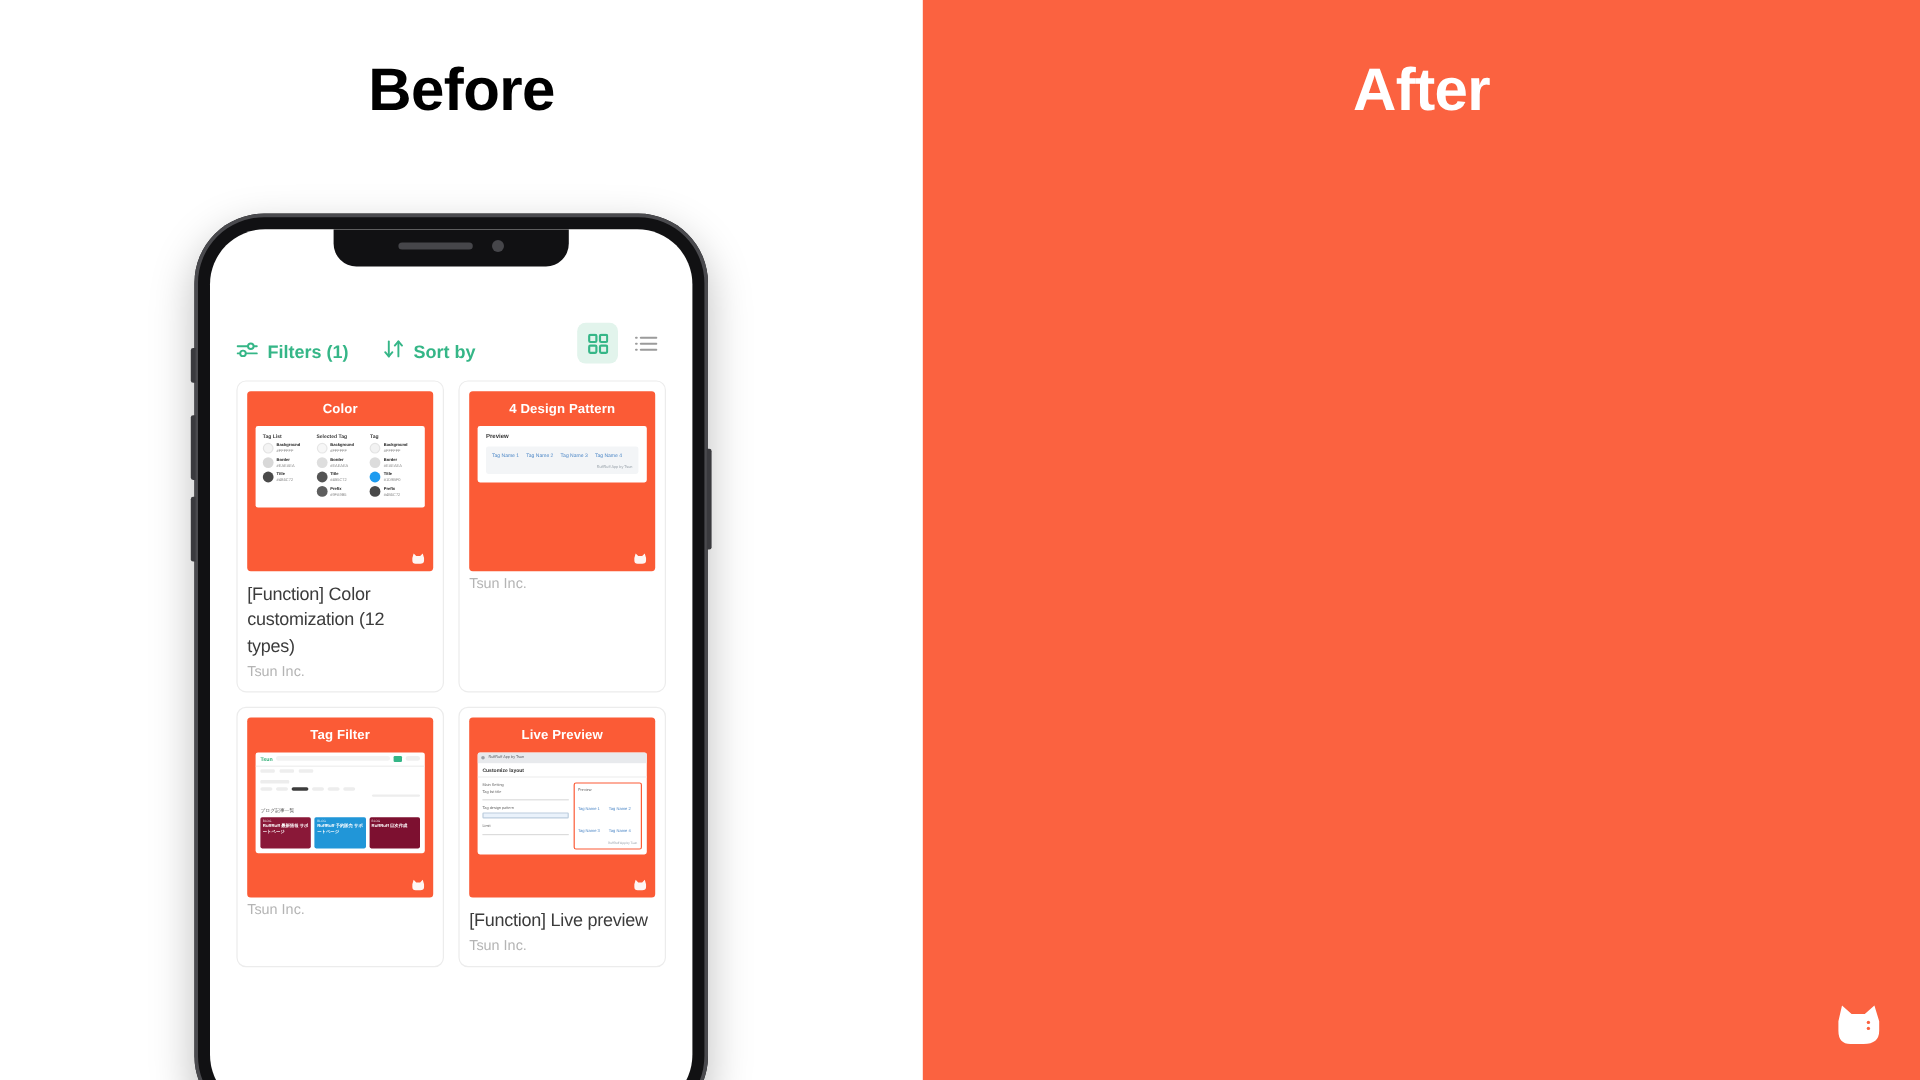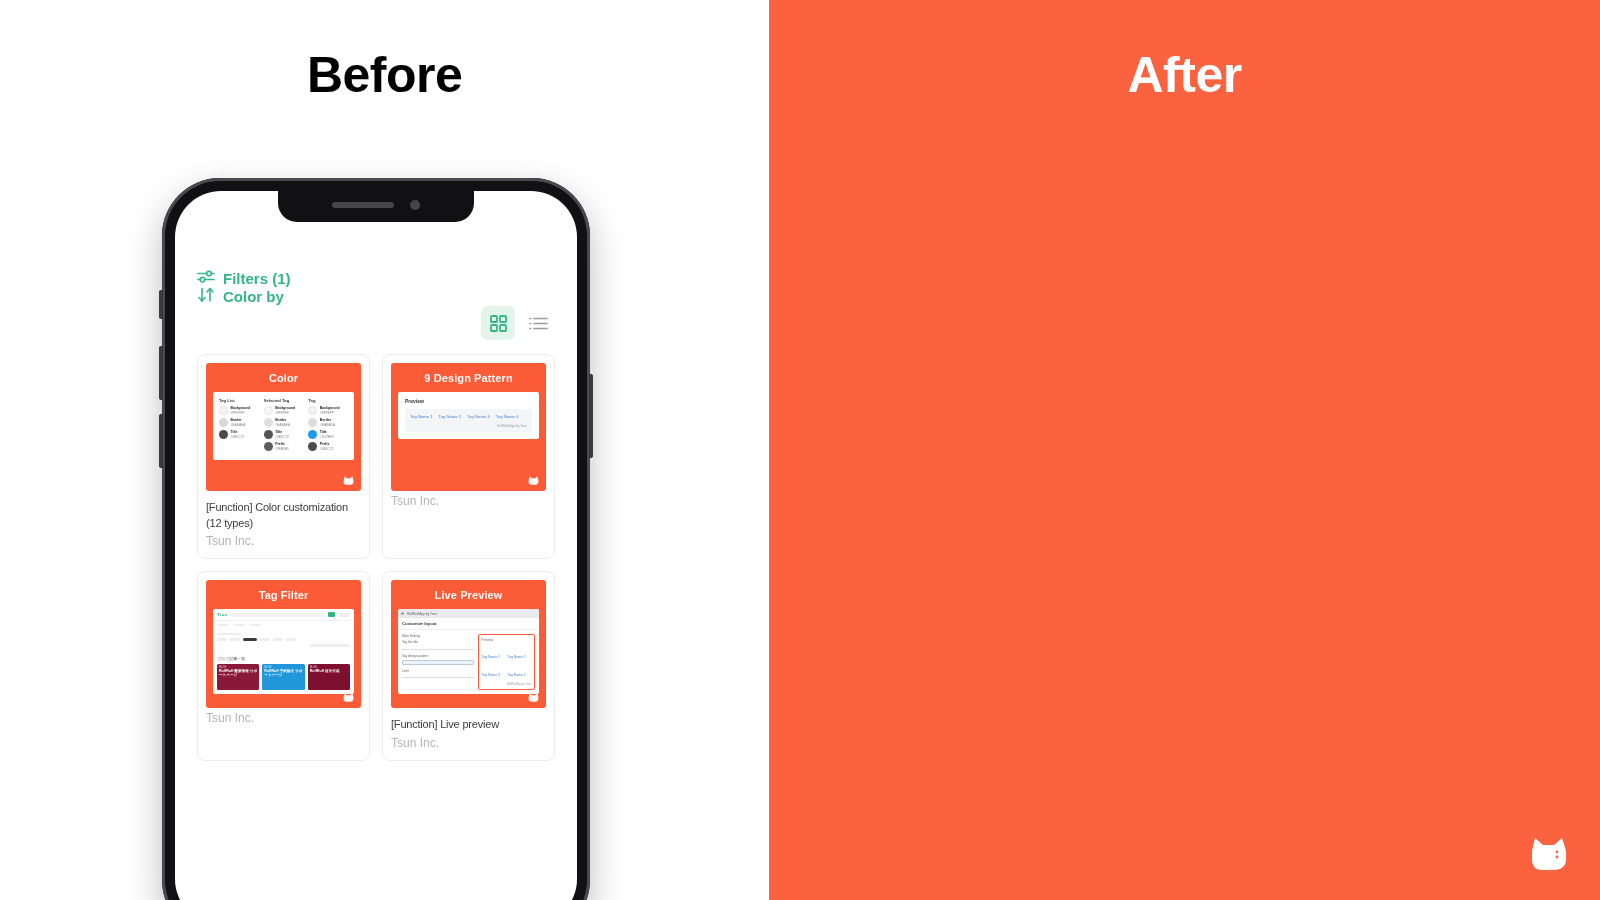--- a/index.html
+++ b/index.html
@@ -65,21 +65,21 @@
   
   .app { position: absolute; inset: 0; padding: 0 22px; overflow: hidden; }
   .app-before { padding-top: 56px; }
 
   .page-title {
     font-size: 33px; color: #1b1b1b; letter-spacing: -0.6px;
     font-weight: 400; margin-bottom: 10px;
   }
 
   
-  .toolbar { display: flex; align-items: flex-start; margin-top: 22px; flex-direction: column; }
+  .toolbar { display: flex; align-items: flex-end; margin-top: 22px; }
   .tool-btn {
     display: flex; align-items: center; gap: 7px;
     color: #35b687; font-size: 15px; font-weight: bold;
     margin-right: 28px; white-space: nowrap;
   }
   .tool-ico { display: block; }
   .view-toggles { display: flex; align-items: center; gap: 6px; margin-left: auto; }
   .view-btn {
     width: 34px; height: 34px; border-radius: 7px;
     display: flex; align-items: center; justify-content: center;
@@ -91,38 +91,38 @@
     margin-top: 14px;
     display: grid; grid-template-columns: 1fr 1fr; gap: 12px;
   }
   .product-card {
     background: #ffffff; border: 1px solid #ececec; border-radius: 8px;
     padding: 8px 8px 10px 8px; overflow: hidden;
   }
   .card-thumb {
     position: relative;
     background: #fb5b36; border-radius: 3px;
-    height: 128px; padding: 9px 7px 0 7px;
+    height: 150px; padding: 9px 7px 0 7px;
     display: flex; flex-direction: column; align-items: center;
     overflow: hidden;
   }
   .thumb-title {
     color: #ffffff; font-weight: bold; font-size: 11px;
     letter-spacing: .1px; margin-bottom: 8px; text-align: center;
   }
   .thumb-body {
     width: 100%; background: #ffffff; border-radius: 2px;
     flex: 0 0 auto; overflow: hidden;
   }
   .thumb-mascot {
     position: absolute; right: 6px; bottom: 5px;
     width: 13px; height: 11px; opacity: .95;
   }
   .card-title {
-    font-size: 11px; color: #3c3c3c; line-height: 1.42;
+    font-size: 15px; color: #3c3c3c; line-height: 1.42;
     margin-top: 9px; letter-spacing: -0.2px;
   }
   .card-vendor { font-size: 12px; color: #b4b4b4; margin-top: 3px; }
 
   
   .color-grid { display: flex; padding: 6px 5px 6px 6px; gap: 4px; }
   .color-col { flex: 1; }
   .color-col-h { font-size: 4.2px; font-weight: bold; color: #3a3a3a; margin-bottom: 3px; }
   .swatch-row { display: flex; align-items: center; gap: 2.5px; margin-bottom: 3px; }
   .swatch { width: 9px; height: 9px; border-radius: 50%; flex: 0 0 auto; }
@@ -216,21 +216,21 @@
 
             <div class="tool-btn">
               <span class="tool-ico">
                 <svg width="19" height="16" viewBox="0 0 19 16" fill="none" stroke="#35b687" stroke-width="1.6" stroke-linecap="round" stroke-linejoin="round">
                   <line x1="5" y1="1.5" x2="5" y2="14"></line>
                     <polyline points="2,10.5 5,14 8,10.5"></polyline>
                   <line x1="13" y1="14" x2="13" y2="1.5"></line>
                     <polyline points="10,5 13,1.5 16,5"></polyline>
                 </svg>
               </span>
-              <span>Color by</span>
+              <span>Sort by</span>
             </div>
 
             <div class="view-toggles">
               <div class="view-btn active">
                 <svg width="17" height="17" viewBox="0 0 17 17" fill="none" stroke="#35b687" stroke-width="1.8">
                   <rect x="1" y="1" width="6" height="6" rx="1"></rect>
                     <rect x="10" y="1" width="6" height="6" rx="1"></rect>
                   <rect x="1" y="10" width="6" height="6" rx="1"></rect>
                     <rect x="10" y="10" width="6" height="6" rx="1"></rect>
                 </svg>
@@ -313,21 +313,21 @@
                 <svg class="thumb-mascot" viewBox="0 0 24 20">
                   <path fill="#ffffff" d="M3 9 L5 2 L9 6 L15 6 L19 2 L21 9 L21 13 Q21 18 15 18 L8 18 Q3 18 3 13 Z"></path>
                 </svg>
               </div>
               <div class="card-title">[Function] Color customization (12 types)</div>
               <div class="card-vendor">Tsun Inc.</div>
             </div>
 
             <div class="product-card">
               <div class="card-thumb">
-                <div class="thumb-title">9 Design Pattern</div>
+                <div class="thumb-title">4 Design Pattern</div>
                 <div class="thumb-body">
                   <div class="pv-wrap">
                     <div class="pv-h">Preview</div>
                     <div class="pv-box">
                       <div class="pv-tags">
                         <span class="pv-tag">Tag Name 1</span>
                         <span class="pv-tag">Tag Name 2</span>
                         <span class="pv-tag">Tag Name 3</span>
                         <span class="pv-tag">Tag Name 4</span>
                       </div>

